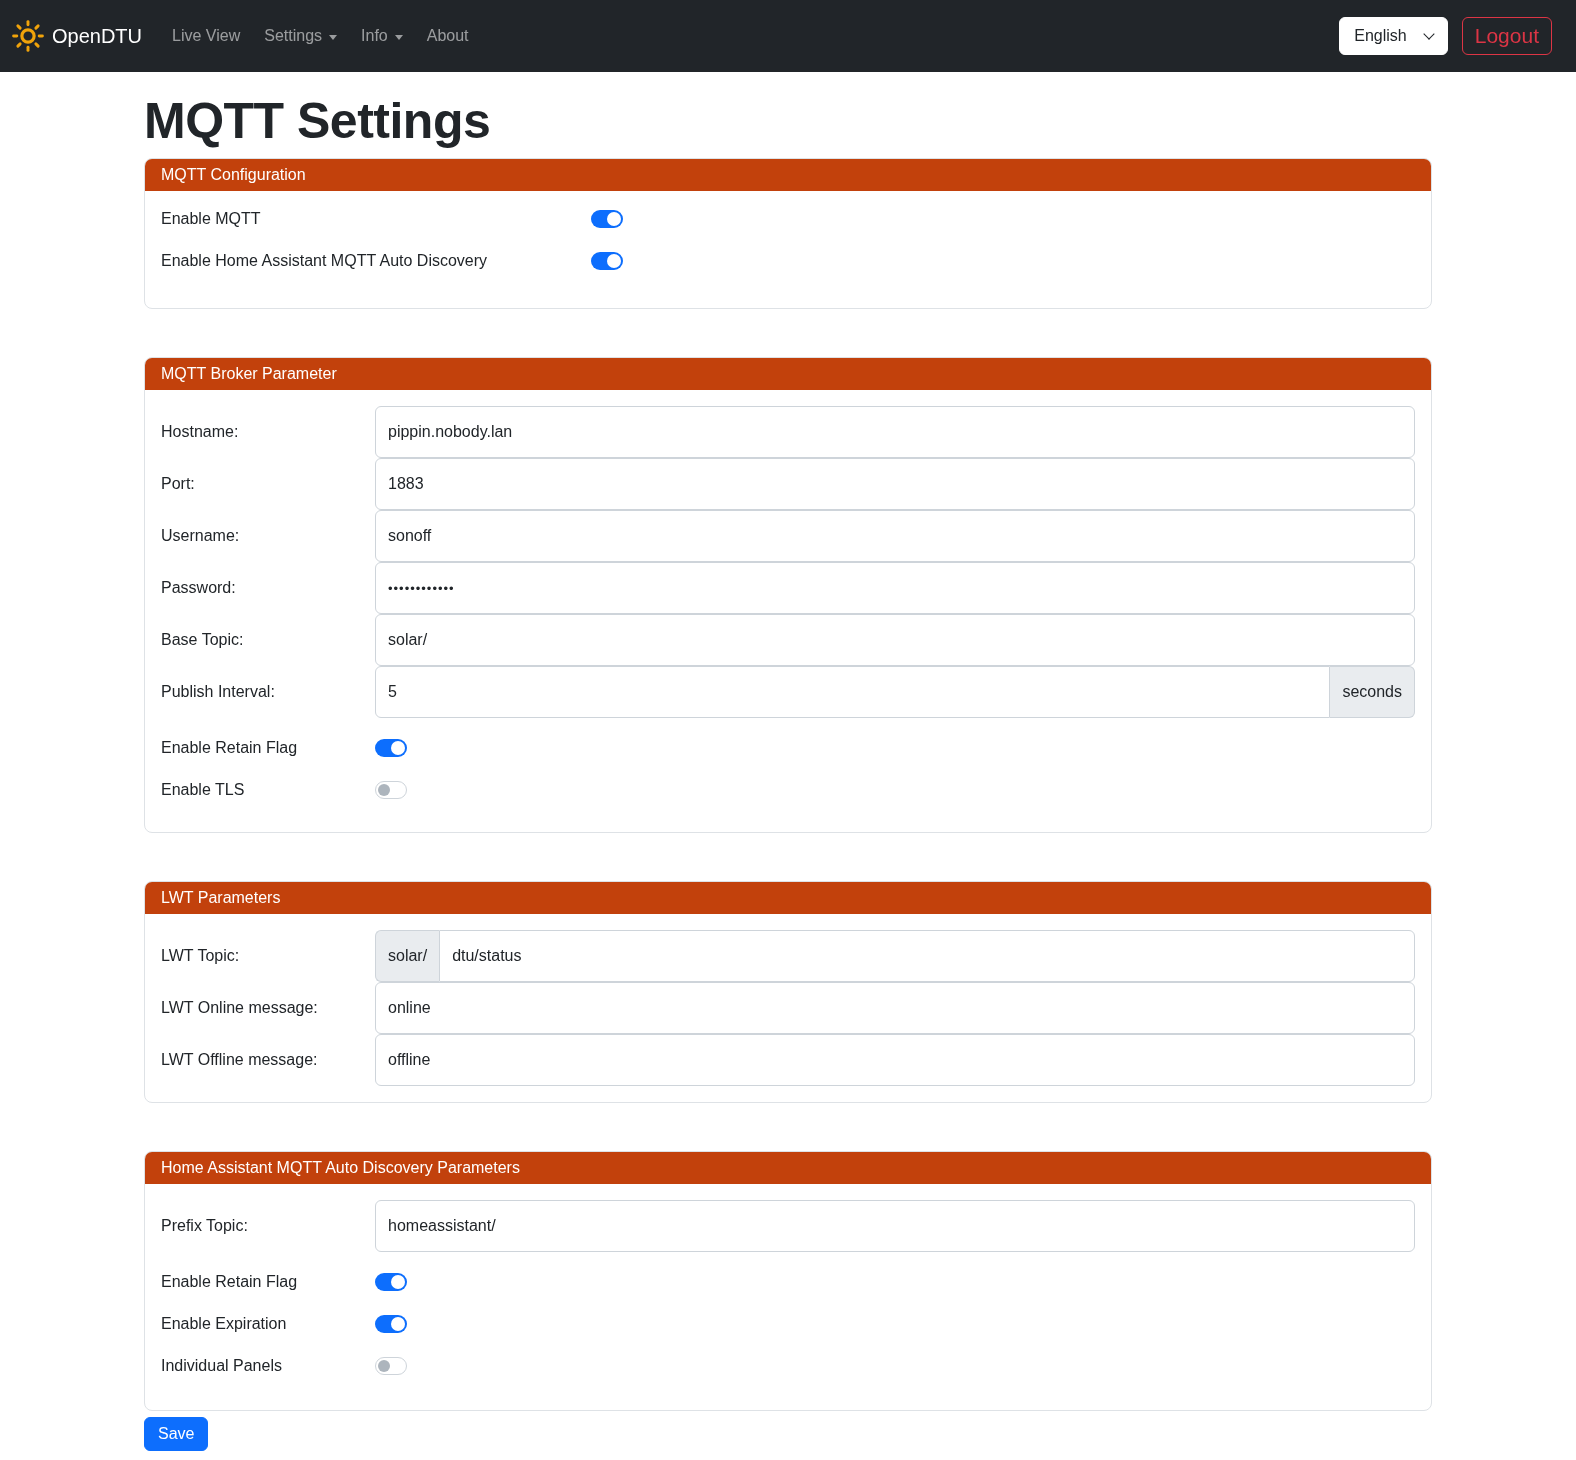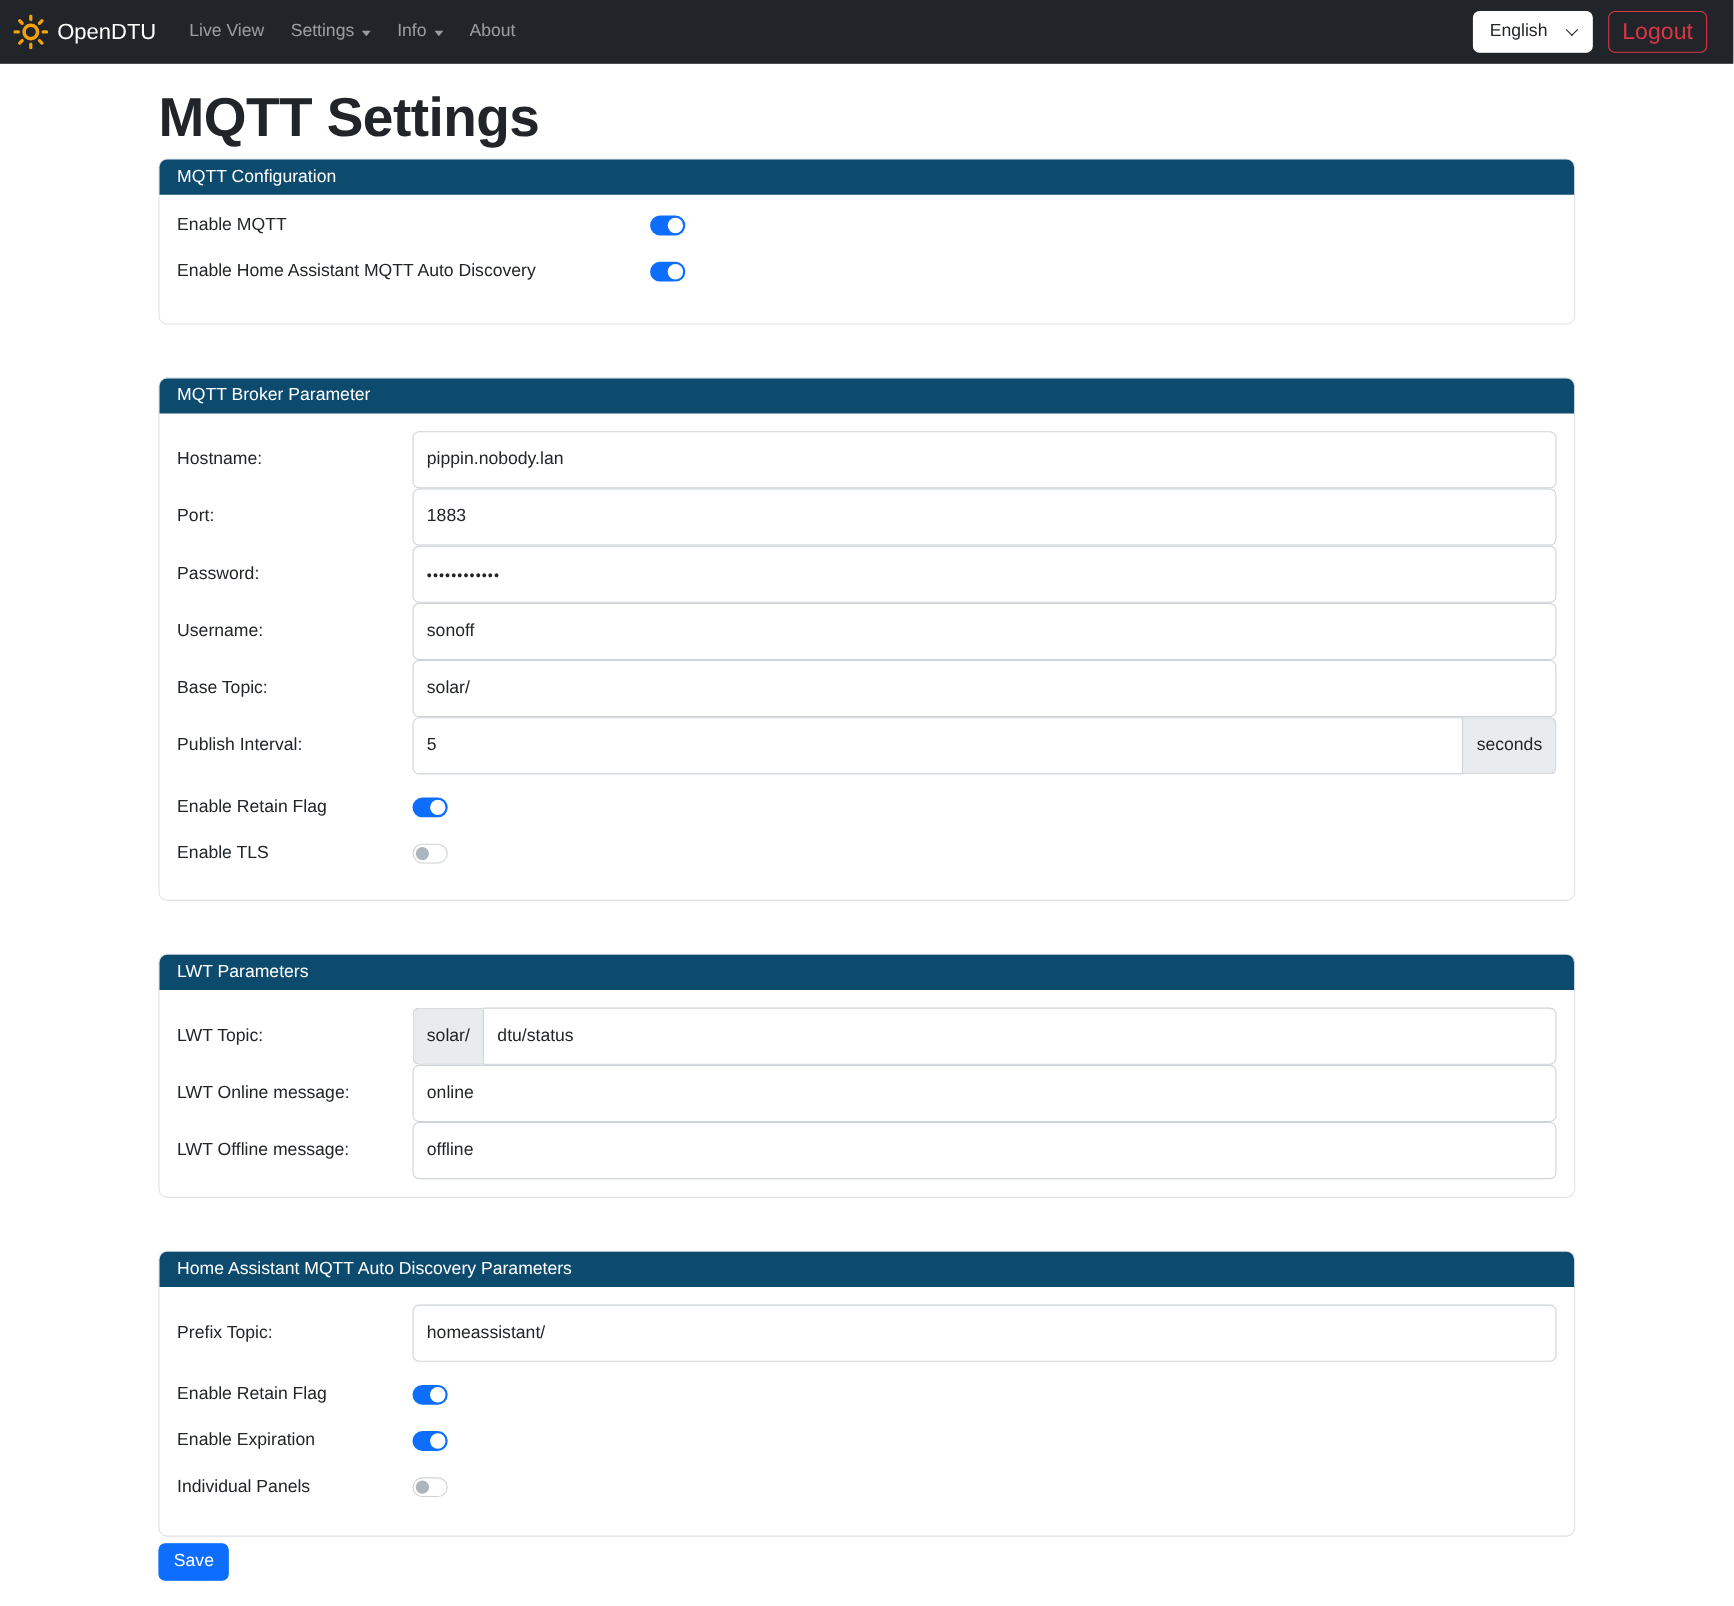--- a/index.html
+++ b/index.html
@@ -8,21 +8,21 @@
     width:1576px; height:1460px;
     background:#ffffff;
     color:#212529;
     font-family:"Liberation Sans", sans-serif;
     font-size:16px;
     overflow:hidden;
   }
 
   
   .navbar {
-    height:58px; background:#212529;
+    height:72px; background:#212529;
     display:flex; align-items:center; justify-content:space-between;
     padding:0 24px 0 12px;
   }
   .nav-left { display:flex; align-items:center; }
   .brand { display:flex; align-items:center; gap:8px; color:#fff; font-size:20px; font-weight:500; margin-right:18px; cursor:pointer; }
   .nav-link {
     color:rgba(255,255,255,0.55); padding:8px 8px; margin:0 4px;
     display:flex; align-items:center; gap:7px; cursor:pointer; font-size:16px;
   }
   .caret {
@@ -48,21 +48,21 @@
     color:#dc3545; font-size:21px; font-family:inherit; cursor:pointer;
   }
 
   
   .container { width:1288px; margin:0 auto; }
   h1.page-title { font-size:50px; font-weight:600; margin:20px 0 8px 0; letter-spacing:-0.5px; }
 
   .card { border:1px solid #dee2e6; border-radius:8px; margin-top:48px; background:#fff; }
   .card.first { margin-top:6px; }
   .card-header {
-    background:#0c4a6e; color:#fff;
+    background:#c2410c; color:#fff;
     padding:7px 16px; font-size:16px;
     border-radius:7px 7px 0 0;
   }
   .card-body { padding:16px; }
   .pb36 { padding-bottom:35px; }
   .pb30 { padding-bottom:30px; }
   .pb32 { padding-bottom:32px; }
 
   .frow { display:flex; align-items:center; }
   .frow:last-child { margin-bottom:0; }
@@ -185,29 +185,29 @@
             <input class="form-control" value="pippin.nobody.lan" style="">
           </div>
       </div>
       <div class="frow">
         <div class="lbl2">Port:</div>
         <div class="fcol">
             <input class="form-control" value="1883" style="">
           </div>
       </div>
       <div class="frow">
+        <div class="lbl2">Username:</div>
+        <div class="fcol">
+            <input class="form-control" value="sonoff" style="">
+          </div>
+      </div>
+      <div class="frow">
         <div class="lbl2">Password:</div>
         <div class="fcol">
             <input class="form-control" style="font-size: 13px; letter-spacing: 1px;" value="••••••••••••">
-          </div>
-      </div>
-      <div class="frow">
-        <div class="lbl2">Username:</div>
-        <div class="fcol">
-            <input class="form-control" value="sonoff" style="">
           </div>
       </div>
       <div class="frow">
         <div class="lbl2">Base Topic:</div>
         <div class="fcol">
             <input class="form-control" value="solar/" style="">
           </div>
       </div>
       <div class="frow">
         <div class="lbl2">Publish Interval:</div>

